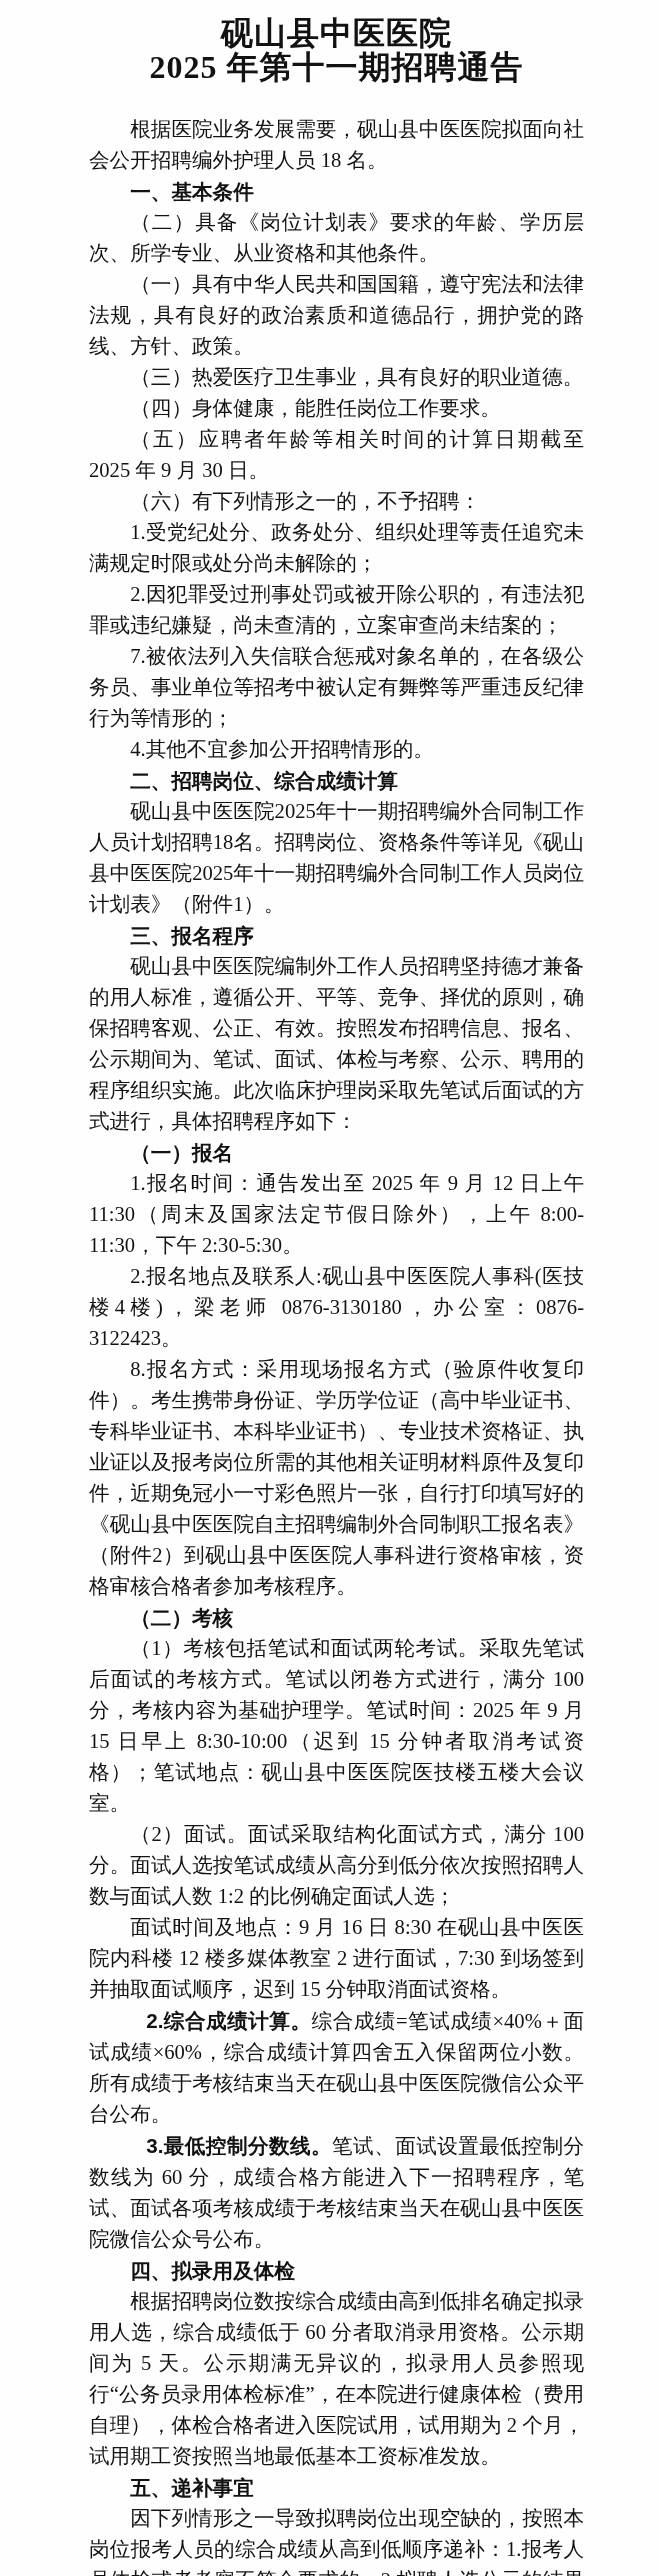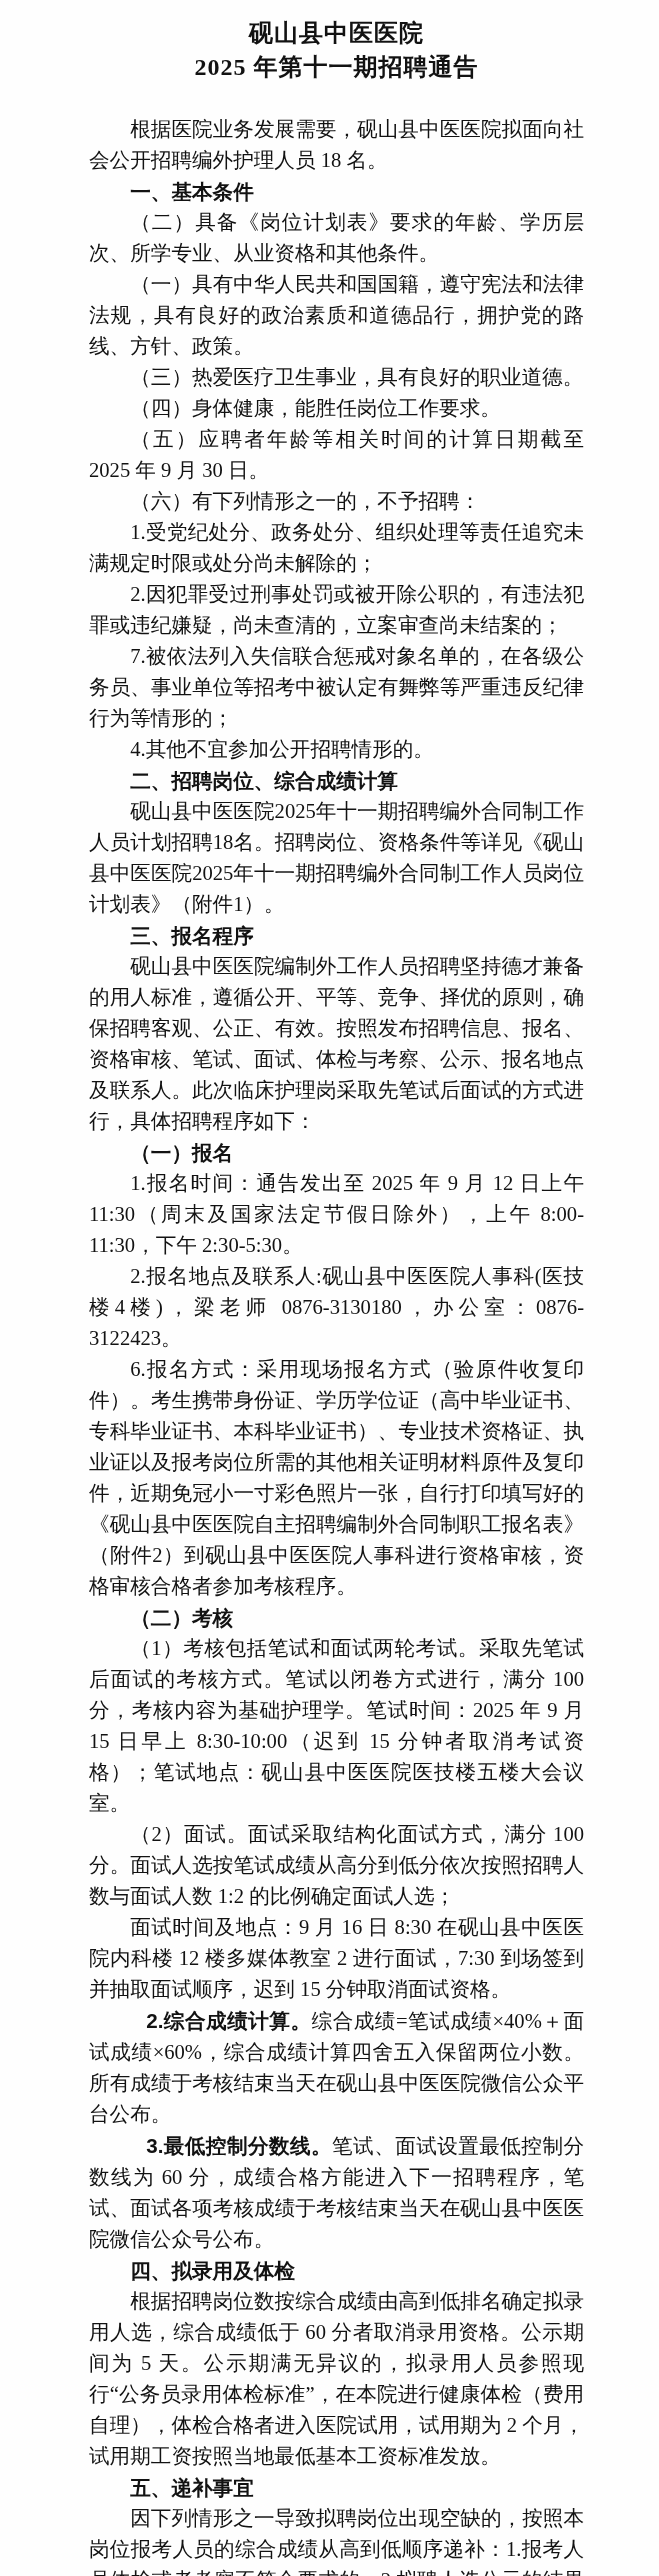--- a/index.html
+++ b/index.html
@@ -12,21 +12,21 @@
   .page {
     width: 659px;
     min-height: 3008px;
     box-sizing: border-box;
     padding: 15.5px 75px 20.6px 89px;
     background: #fefefe;
   }
   .title {
     text-align: center;
     font-weight: 700;
-    font-size: 24px;
+    font-size: 32px;
     line-height: 34px;
     letter-spacing: 1px;
     font-family: "Liberation Serif", "DejaVu Serif", serif;
   }
   .title-block { margin-bottom: 30px; }
   .doc-body {
     font-size: 20.6px;
     line-height: 31px;
     text-align: justify;
   }
@@ -71,25 +71,25 @@
     <p class="p">（四）身体健康，能胜任岗位工作要求。</p>
     <p class="p">（五）应聘者年龄等相关时间的计算日期截至 2025 年 9 月 30 日。</p>
     <p class="p">（六）有下列情形之一的，不予招聘：</p>
     <p class="p">1.受党纪处分、政务处分、组织处理等责任追究未满规定时限或处分尚未解除的；</p>
     <p class="p">2.因犯罪受过刑事处罚或被开除公职的，有违法犯罪或违纪嫌疑，尚未查清的，立案审查尚未结案的；</p>
     <p class="p">7.被依法列入失信联合惩戒对象名单的，在各级公务员、事业单位等招考中被认定有舞弊等严重违反纪律行为等情形的；</p>
     <p class="p">4.其他不宜参加公开招聘情形的。</p>
     <p class="h">二、招聘岗位、综合成绩计算</p>
     <p class="p">砚山县中医医院2025年十一期招聘编外合同制工作人员计划招聘18名。招聘岗位、资格条件等详见《砚山县中医医院2025年十一期招聘编外合同制工作人员岗位计划表》（附件1）。</p>
     <p class="h">三、报名程序</p>
-    <p class="p">砚山县中医医院编制外工作人员招聘坚持德才兼备的用人标准，遵循公开、平等、竞争、择优的原则，确保招聘客观、公正、有效。按照发布招聘信息、报名、资格审核、笔试、面试、体检与考察、公示、报名地点及联系人。此次临床护理岗采取先笔试后面试的方式进行，具体招聘程序如下：</p>
+    <p class="p">砚山县中医医院编制外工作人员招聘坚持德才兼备的用人标准，遵循公开、平等、竞争、择优的原则，确保招聘客观、公正、有效。按照发布招聘信息、报名、公示期间为、笔试、面试、体检与考察、公示、聘用的程序组织实施。此次临床护理岗采取先笔试后面试的方式进行，具体招聘程序如下：</p>
     <p class="sub">（一）报名</p>
     <p class="p">1.报名时间：通告发出至 2025 年 9 月 12 日上午 11:30（周末及国家法定节假日除外），上午 8:00-11:30，下午 2:30-5:30。</p>
     <p class="p">2.报名地点及联系人:砚山县中医医院人事科(医技楼4楼)，梁老师 0876-3130180，办公室：0876-3122423。</p>
-    <p class="p">6.报名方式：采用现场报名方式（验原件收复印件）。考生携带身份证、学历学位证（高中毕业证书、专科毕业证书、本科毕业证书）、专业技术资格证、执业证以及报考岗位所需的其他相关证明材料原件及复印件，近期免冠小一寸彩色照片一张，自行打印填写好的《砚山县中医医院自主招聘编制外合同制职工报名表》（附件2）到砚山县中医医院人事科进行资格审核，资格审核合格者参加考核程序。</p>
+    <p class="p">8.报名方式：采用现场报名方式（验原件收复印件）。考生携带身份证、学历学位证（高中毕业证书、专科毕业证书、本科毕业证书）、专业技术资格证、执业证以及报考岗位所需的其他相关证明材料原件及复印件，近期免冠小一寸彩色照片一张，自行打印填写好的《砚山县中医医院自主招聘编制外合同制职工报名表》（附件2）到砚山县中医医院人事科进行资格审核，资格审核合格者参加考核程序。</p>
     <p class="sub">（二）考核</p>
     <p class="p">（1）考核包括笔试和面试两轮考试。采取先笔试后面试的考核方式。笔试以闭卷方式进行，满分 100 分，考核内容为基础护理学。笔试时间：2025 年 9 月 15 日早上 8:30-10:00（迟到 15 分钟者取消考试资格）；笔试地点：砚山县中医医院医技楼五楼大会议室。</p>
     <p class="p">（2）面试。面试采取结构化面试方式，满分 100 分。面试人选按笔试成绩从高分到低分依次按照招聘人数与面试人数 1:2 的比例确定面试人选；</p>
     <p class="p">面试时间及地点：9 月 16 日 8:30 在砚山县中医医院内科楼 12 楼多媒体教室 2 进行面试，7:30 到场签到并抽取面试顺序，迟到 15 分钟取消面试资格。</p>
     <p class="p"><span class="lead">2.综合成绩计算。</span><span>综合成绩=笔试成绩×40%＋面试成绩×60%，综合成绩计算四舍五入保留两位小数。所有成绩于考核结束当天在砚山县中医医院微信公众平台公布。</span></p>
     <p class="p"><span class="lead">3.最低控制分数线。</span><span>笔试、面试设置最低控制分数线为 60 分，成绩合格方能进入下一招聘程序，笔试、面试各项考核成绩于考核结束当天在砚山县中医医院微信公众号公布。</span></p>
     <p class="h">四、拟录用及体检</p>
     <p class="p">根据招聘岗位数按综合成绩由高到低排名确定拟录用人选，综合成绩低于 60 分者取消录用资格。公示期间为 5 天。公示期满无异议的，拟录用人员参照现行“公务员录用体检标准”，在本院进行健康体检（费用自理），体检合格者进入医院试用，试用期为 2 个月，试用期工资按照当地最低基本工资标准发放。</p>
     <p class="h">五、递补事宜</p>
     <p class="p">因下列情形之一导致拟聘岗位出现空缺的，按照本岗位报考人员的综合成绩从高到低顺序递补：1.报考人员体检或者考察不符合要求的；2.拟聘人选公示的结果影响聘用的；3.拟聘人选放弃聘用的。</p>

